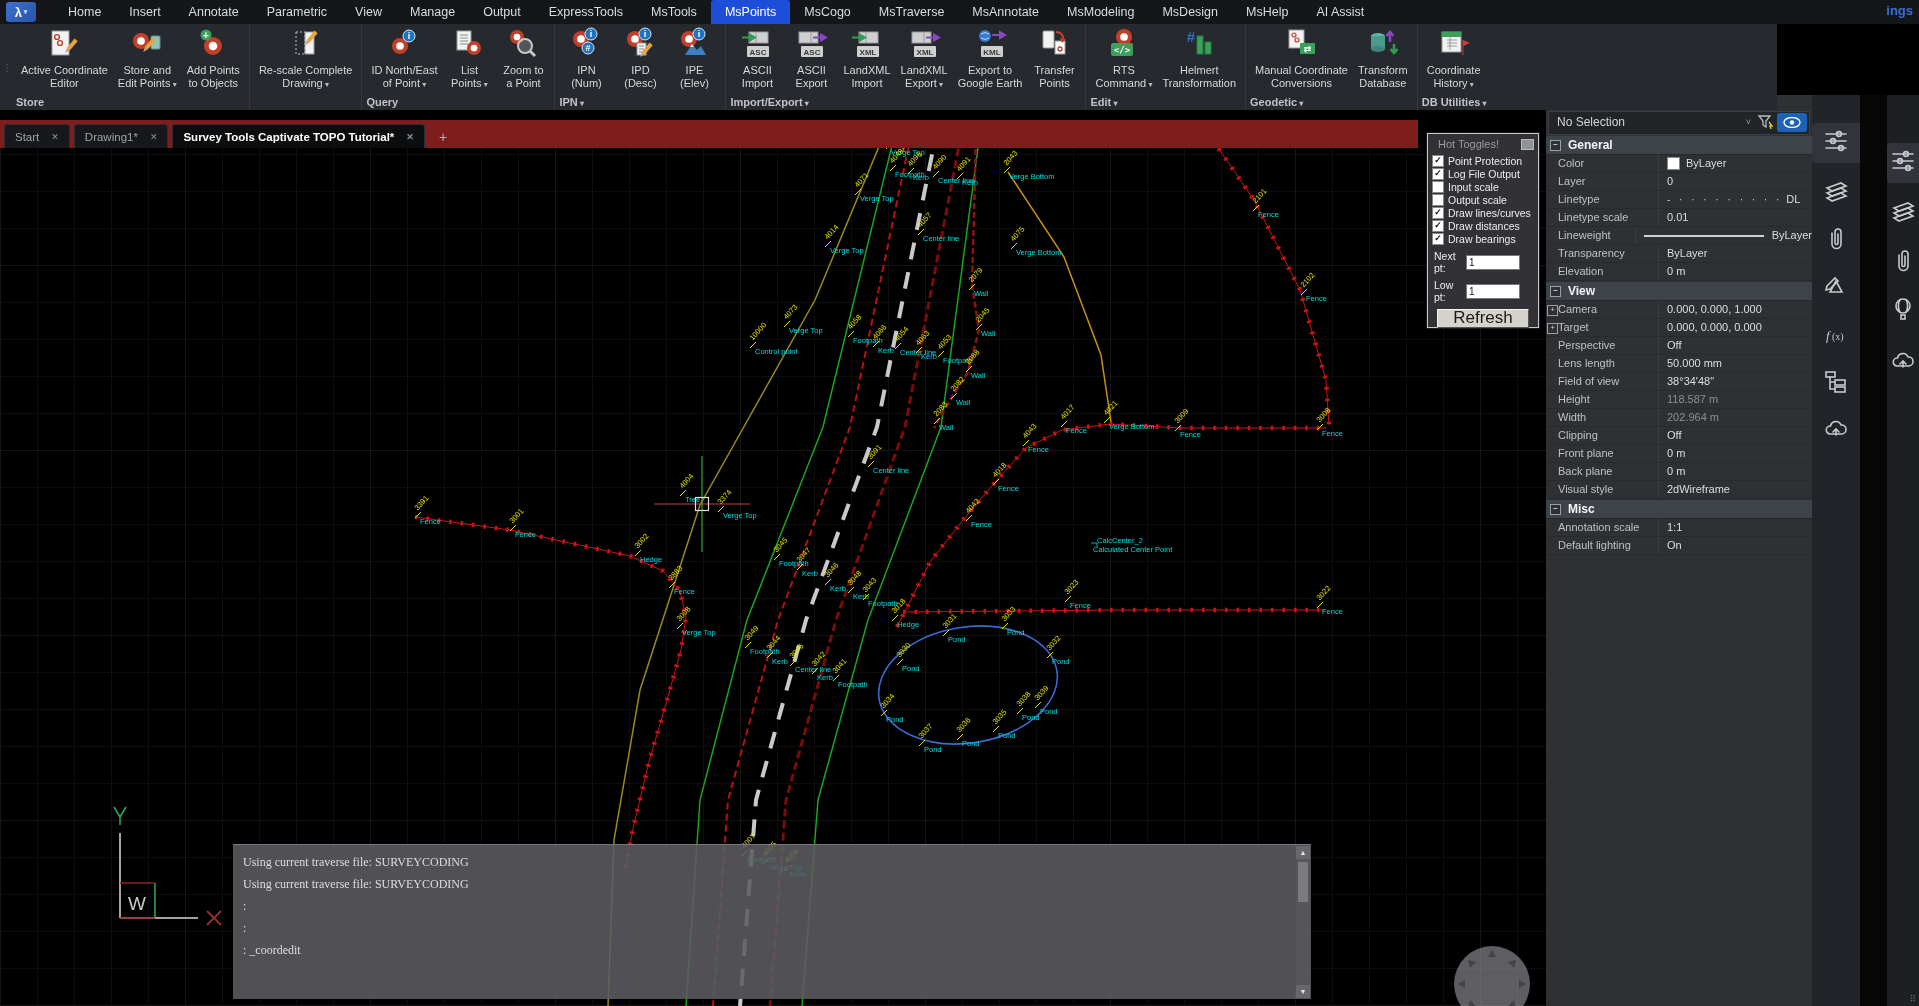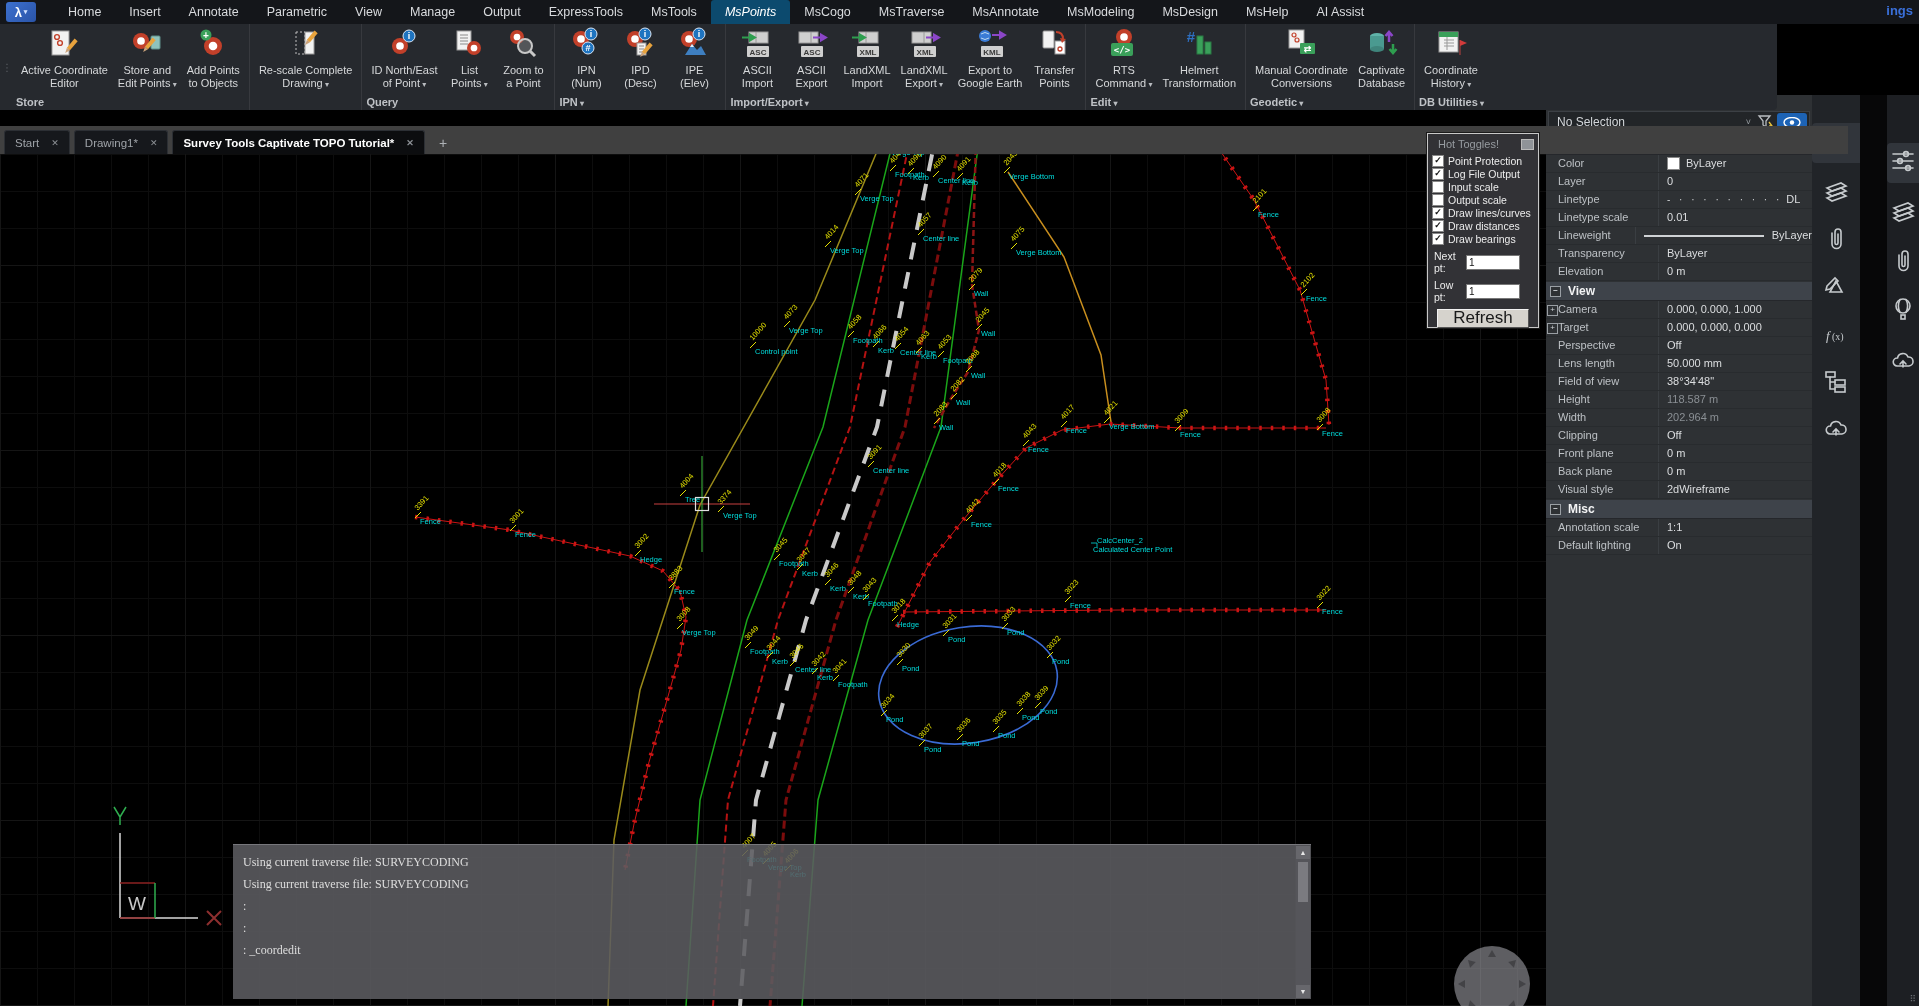--- a/index.html
+++ b/index.html
@@ -7,38 +7,38 @@
   #app{position:relative;width:1919px;height:1006px;background:#000;}
 
   
   #menubar{position:absolute;left:0;top:0;width:1919px;height:24px;background:#14161a;
     display:flex;align-items:center;z-index:30;}
   #logo{width:30px;height:20px;margin-left:6px;background:linear-gradient(135deg,#3d71cf,#2a54a8);
     border-radius:3px;color:#fff;font-size:13px;font-weight:bold;display:flex;align-items:center;justify-content:center;}
   #logo .car{font-size:7px;color:#cfe0ff;margin-left:2px;}
   #menu{display:flex;align-items:center;margin-left:18px;height:24px;}
   .menu-item{color:#d9dbde;font-size:12.5px;padding:0 14px;height:24px;line-height:24px;cursor:default;white-space:nowrap;}
-  .menu-item.active{background:#0c4a6e;color:#fff;border-radius:3px 3px 0 0;font-style:italic;}
+  .menu-item.active{background:#1d4ed8;color:#fff;border-radius:3px 3px 0 0;}
   #menubar-right{position:absolute;right:6px;top:3px;color:#3a6fd8;font-size:13px;font-weight:bold;}
 
   
   #ribbon{position:absolute;left:0;top:24px;width:1777px;height:86px;background:#26292e;
     display:flex;align-items:stretch;z-index:29;border-radius:0 0 4px 0;}
   #ribbon-grip{width:12px;color:#5c6066;font-size:10px;letter-spacing:-2px;display:flex;align-items:center;justify-content:center;}
   .rgroup{display:flex;flex-direction:column;padding:2px 4px 0 4px;border-right:1px solid #37393e;}
   .rgroup:last-child{border-right:none;}
   .ritems{display:flex;flex:1;align-items:flex-start;}
   .ritem{display:flex;flex-direction:column;align-items:center;padding:1px 5px;min-width:44px;cursor:default;}
   .ritem svg{width:34px;height:32px;}
   .rlabel{color:#d6d8da;font-size:11px;line-height:12px;text-align:center;margin-top:1px;white-space:nowrap;}
   .glabel{color:#bfc2c6;font-size:11px;font-weight:bold;text-align:left;height:15px;line-height:14px;}
   .dar{color:#b9bcc0;font-size:8px;}
 
   
-  #tabbar{position:absolute;left:0;top:126px;width:1848px;height:28px;background:#404040;display:flex;align-items:flex-end;z-index:28;}
+  #tabbar{position:absolute;left:0;top:120px;width:1418px;height:28px;background:#7f1d1d;display:flex;align-items:flex-end;z-index:28;}
   .dtab{height:23px;display:flex;align-items:center;padding:0 10px;margin-left:4px;background:#16181c;
     border:1px solid #2c2f34;border-bottom:none;border-radius:3px 3px 0 0;color:#9fa3a8;font-size:11.5px;cursor:default;white-space:nowrap;}
   .dtab.active{background:#0c0d0f;color:#fff;font-weight:bold;}
   .dtab .x{margin-left:12px;font-size:9px;color:#8d9196;}
   #tab-add{color:#aeb2b6;font-size:14px;margin-left:8px;padding:0 6px 3px 6px;cursor:default;}
 
   
   #canvas{position:absolute;left:0;top:138px;width:1546px;height:868px;overflow:hidden;
     background:
       repeating-linear-gradient(0deg,#151515 0 1px,transparent 1px 185px),
@@ -390,21 +390,21 @@
             <div class="rlabel"><span>Conversions</span></div>
           </div>
           <div class="ritem">
             <span><svg viewBox="0 0 34 30">
                 <ellipse cx="12" cy="8" rx="7" ry="3" fill="#5fb3a9"></ellipse>
                 <rect x="5" y="8" width="14" height="13" fill="#4a9a90"></rect>
                 <ellipse cx="12" cy="21" rx="7" ry="3" fill="#3f857c"></ellipse>
                 <path d="M24 14 V4 m-3.5 4 l3.5 -4 l3.5 4" stroke="#8b46c8" stroke-width="2.5" fill="none"></path>
                 <path d="M28 16 v9 m-3.5 -4 l3.5 4 l3.5 -4" stroke="#2e9e4f" stroke-width="2.5" fill="none"></path>
               </svg></span>
-            <div class="rlabel"><span>Captivate</span></div>
+            <div class="rlabel"><span>Transform</span></div>
             <div class="rlabel"><span>Database</span></div>
           </div>
         </div>
         <div class="glabel"><span>Geodetic</span><span class="dar"> ▾</span></div>
       </div>
       <div class="rgroup">
         <div class="ritems">
           <div class="ritem">
             <span><svg viewBox="0 0 34 30">
                 <rect x="5" y="4" width="19" height="20" fill="#f2f2f2" stroke="#9a9a9a"></rect>

